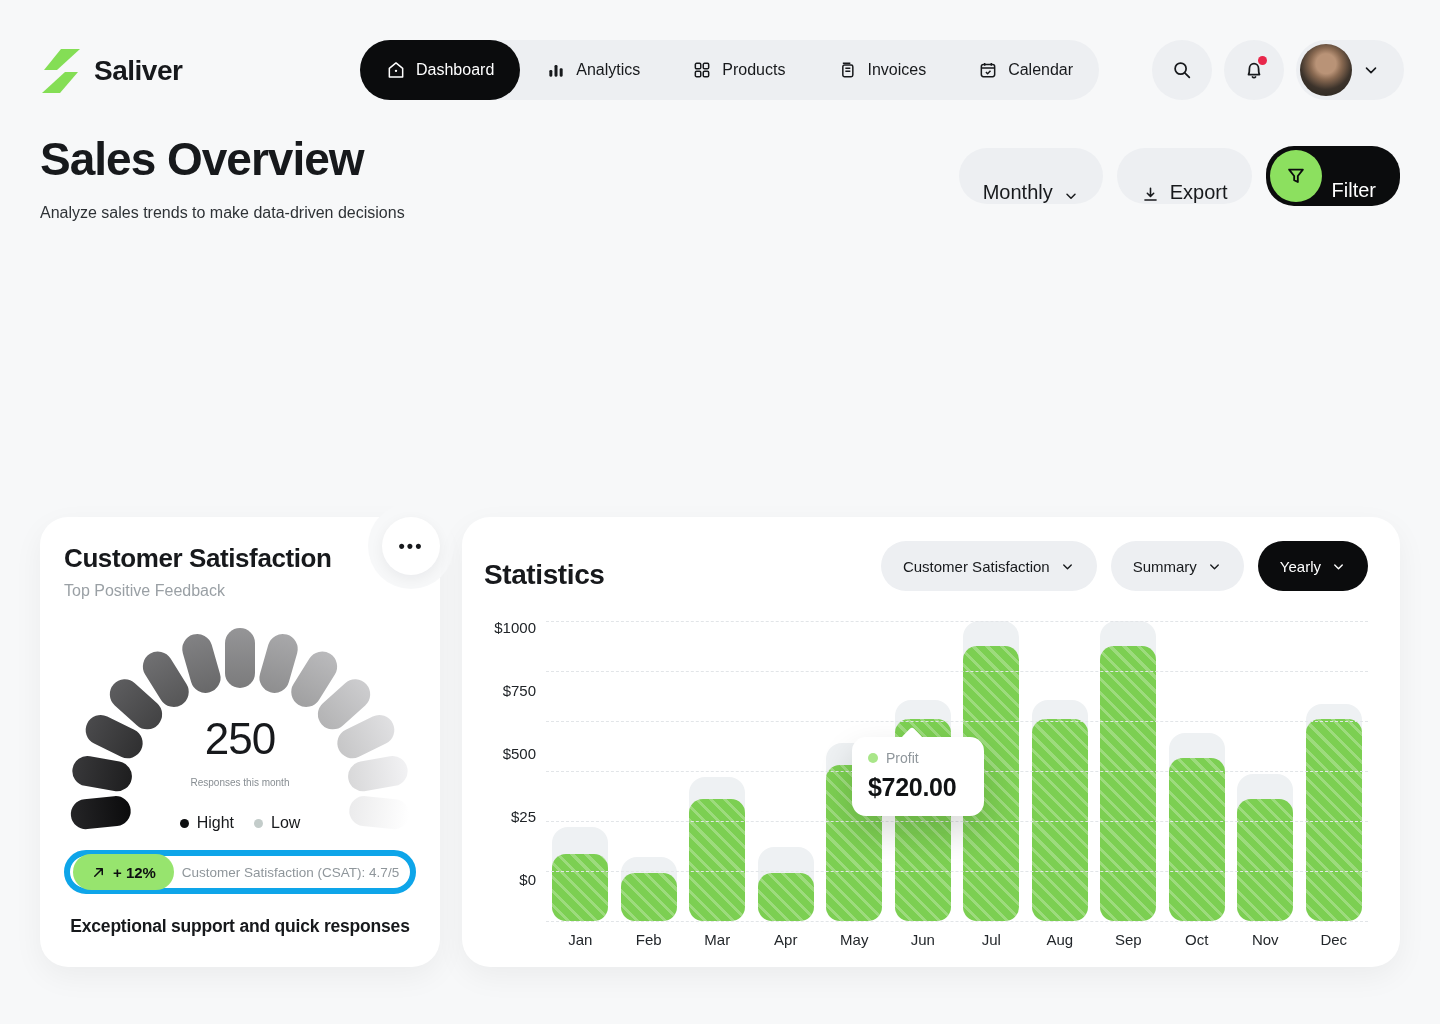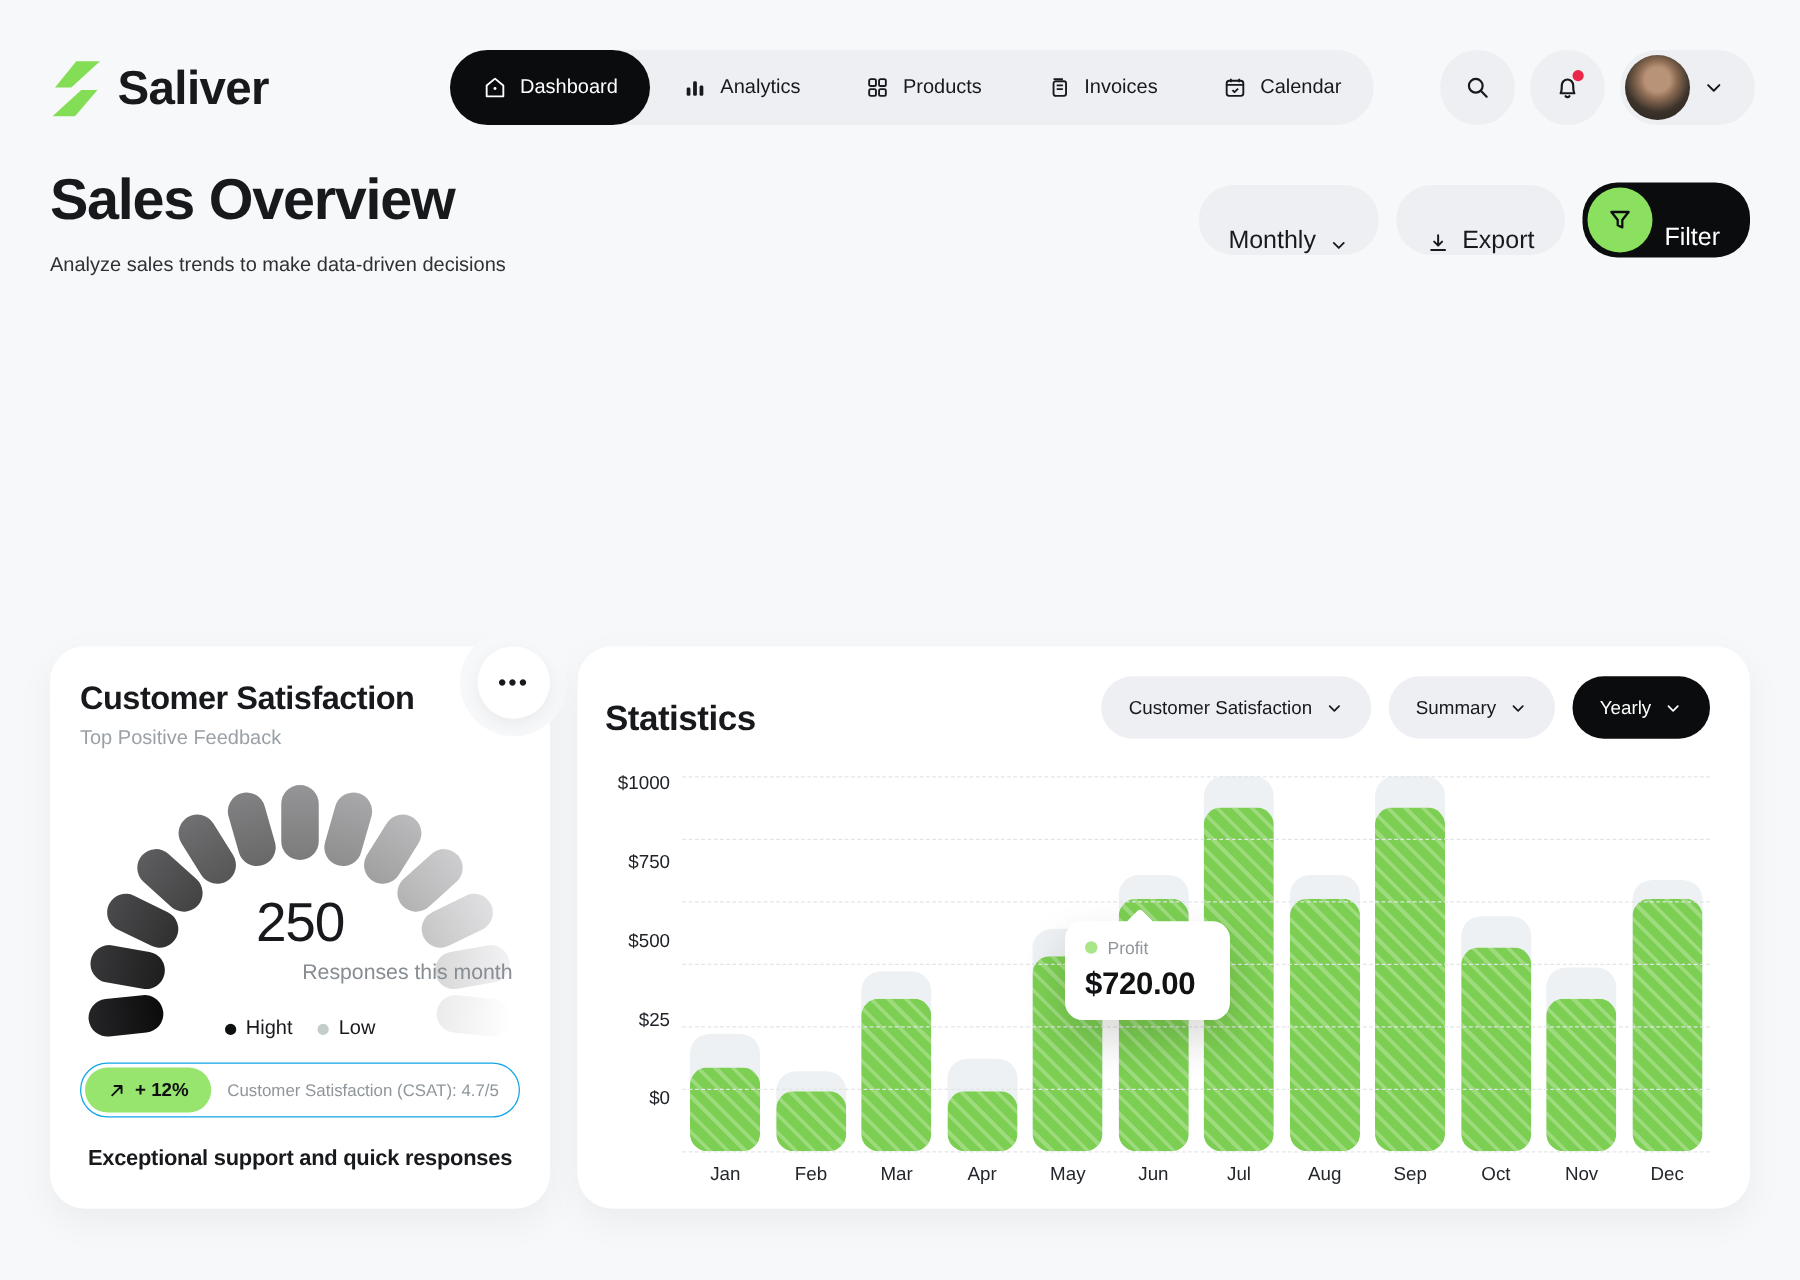--- a/index.html
+++ b/index.html
@@ -9,21 +9,21 @@
     background:#f7f8f9;
     color:#17191c;
     position:relative;
     overflow:hidden;
   }
   svg { display:block; }
 
   
   .logo { position:absolute; left:40px; top:48px; display:flex; align-items:center; gap:12px; }
   .logo-mark { width:42px; height:46px; }
-  .logo-name { font-size:38px; font-weight:600; letter-spacing:-0.5px;text-align:right; }
+  .logo-name { font-size:28px; font-weight:600; letter-spacing:-0.5px;text-align:right; }
 
   .nav { position:absolute; left:360px; top:40px; height:60px; background:#edeff2;
          border-radius:30px; display:flex; align-items:center;text-align:right; }
   .nav-item { display:flex; align-items:center; gap:10px; padding:0 26px; height:60px;
               font-size:16px; font-weight:500; color:#17191c; border-radius:30px; cursor:pointer; }
   .nav-item.active { background:#0b0c0d; color:#fff; }
 
   .topright { position:absolute; right:36px; top:40px; display:flex; align-items:center; gap:12px; }
   .circle-btn { width:60px; height:60px; border-radius:50%; background:#edeff2;
                 display:flex; align-items:center; justify-content:center; position:relative; cursor:pointer; }
@@ -55,27 +55,27 @@
   .menu-btn { width:58px; height:58px; border-radius:50%; background:#fff; display:flex; align-items:center;
               justify-content:center; font-size:18px; letter-spacing:2px; font-weight:700; cursor:pointer;
               box-shadow:0 4px 14px rgba(20,24,28,.06); }
   .sat-title { font-size:26px; font-weight:600; letter-spacing:-0.4px; }
   .sat-sub   { font-size:16px; color:#9aa0a5; margin-top:8px; }
 
   .gauge { position:relative; width:340px; height:170px; margin:28px auto 0; }
   .segwrap { position:absolute; inset:0; transform-origin:50% 100%; }
   .seg { position:absolute; left:calc(50% - 15px); top:0; width:30px; height:60px; border-radius:15px; }
   .gauge-value   { position:absolute; left:0; right:0; bottom:34px; text-align:center; font-size:44px; font-weight:500; letter-spacing:-1px; }
-  .gauge-caption { position:absolute; left:0; right:0; bottom:10px; text-align:right; font-size:17px; color:#878d92; }
+  .gauge-caption { position:absolute; left:0; right:0; bottom:10px; text-align:center; font-size:10px; color:#878d92; }
 
   .legend { display:flex; justify-content:center; gap:20px; margin-top:16px; font-size:16px; font-weight:500; }
   .legend-item { display:flex; align-items:center; gap:8px; }
   .dot { width:9px; height:9px; border-radius:50%; }
 
-  .csat-row { margin-top:18px; height:44px; border:1px solid #0ea5e9; border-radius:22px;
+  .csat-row { margin-top:18px; height:44px; border:6px solid #0ea5e9; border-radius:22px;
               display:flex; align-items:center; padding:3px; }
   .delta-badge { height:36px; border-radius:18px; background:#97e46e; display:flex; align-items:center;
                  gap:7px; padding:0 18px; font-size:15px; font-weight:600; color:#0d0f10; }
   .csat-text { flex:1; text-align:center; font-size:13.5px; color:#8f969b; }
   .sat-footer { margin-top:22px; text-align:center; font-size:17.5px; font-weight:600; letter-spacing:-0.2px; }
 
   
   .stats-head { display:flex; align-items:flex-end; justify-content:space-between; }
   .stats-title { font-size:28px; font-weight:600; letter-spacing:-0.4px; }
   .stats-filters { display:flex; align-items:center; gap:14px; }

